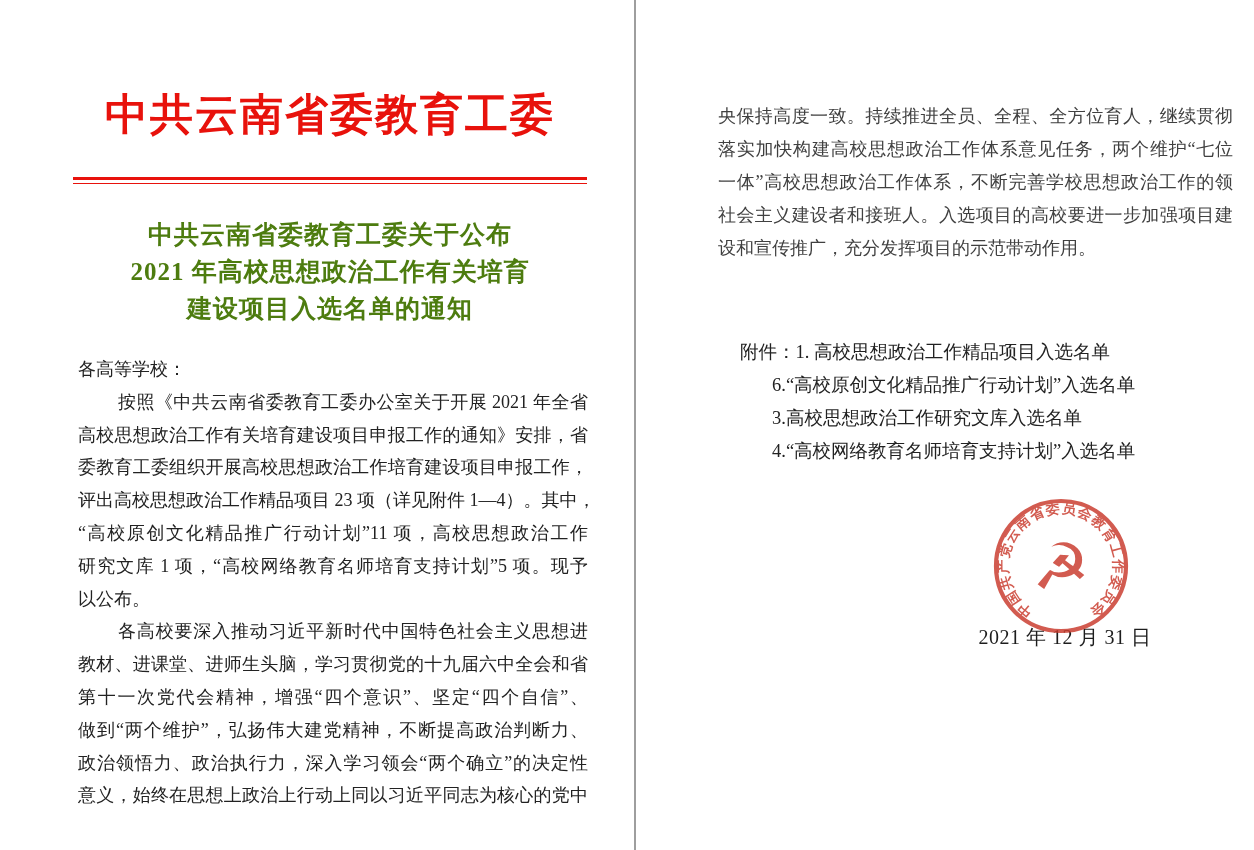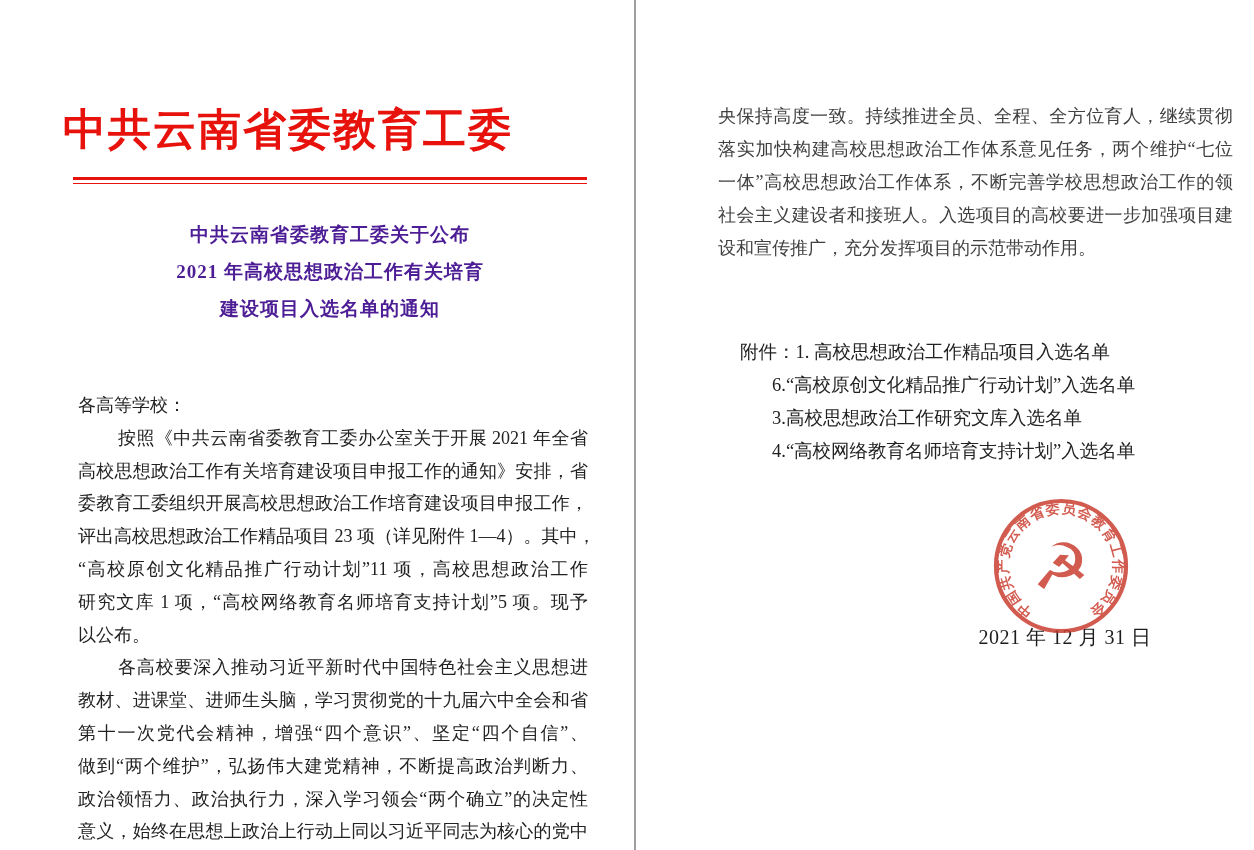--- a/index.html
+++ b/index.html
@@ -8,36 +8,36 @@
 
   .canvas { position:relative; width:1254px; height:850px; background:#ffffff; }
 
   .page-divider {
     position:absolute; left:634px; top:0; width:2px; height:850px;
     background:#9e9e9e;
   }
 
   
   .letterhead {
-    position:absolute; left:63px; top:101px; width:534px;
-    font-size:43px; font-weight:700; color:#e8120c;
+    position:absolute; left:63px; top:86px; width:534px;
+    text-align:center; font-size:43px; font-weight:700; color:#e8120c;
     letter-spacing:2px; line-height:58px; white-space:nowrap;
   }
   .letterhead-rule {
     position:absolute; left:73px; top:177px; width:514px; height:7px;
     border-top:3px solid #e8120c; border-bottom:1px solid #e8120c;
   }
   .doc-title {
     position:absolute; left:63px; top:216px; width:534px;
-    text-align:center; font-size:19px; font-weight:700; color:#4c1d95;
+    text-align:center; font-size:25px; font-weight:700; color:#4d7c0f;
     line-height:37px; letter-spacing:1px;
   }
   .body-left {
     position:absolute; left:78px; top:353px; width:510px;
-    font-size:18px; line-height:32.8px; color:#222222;margin-top:36px;
+    font-size:18px; line-height:32.8px; color:#222222;
   }
   .body-right {
     position:absolute; left:718px; top:100px; width:515px;
     font-size:18px; line-height:33px; color:#404040;
   }
   .ln { text-align:justify; text-align-last:justify; white-space:nowrap; }
   .ln.first { padding-left:40px; }
   .ln.plain { text-align:center; text-align-last:left; }
 
   

